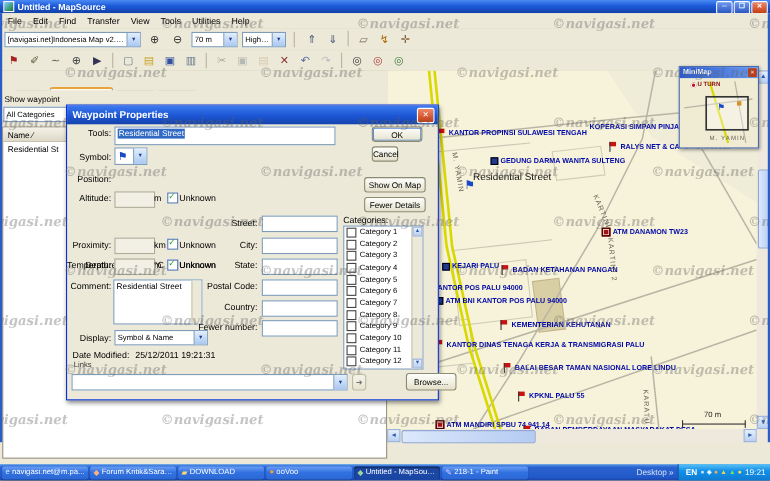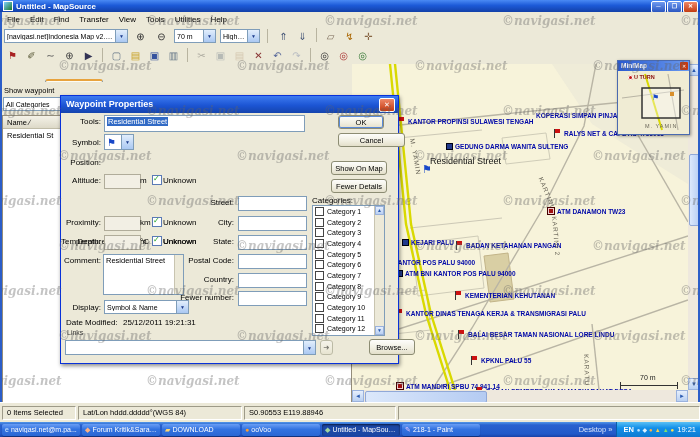--- a/index.html
+++ b/index.html
@@ -500,21 +500,21 @@
 
       <span class="cbl" style="left:6px;top:233px;font-size:7px;color:#333;">Links</span>
       <span class="combo" style="position:absolute;left:4px;top:244px;width:251px;height:15px;">
         <span class="ctext"></span>
         <span class="carrow">▼</span>
       </span>
       <button class="xpbtn" style="left:259px;top:244px;width:13px;height:15px;opacity:.5;">➜</button>
       <button class="xpbtn" style="left:277px;top:243px;width:46px;height:16px;margin-left:31px;">Browse...</button>
 
       <button class="xpbtn default" style="left:277px;top:19px;width:46px;height:14px;text-align:center;">OK</button>
-      <button class="xpbtn" style="left:277px;top:37px;width:67px;height:14px;">Cancel</button>
+      <button class="xpbtn" style="left:277px;top:37px;width:24px;height:14px;">Cancel</button>
       <button class="xpbtn" style="left:270px;top:65px;width:56px;height:14px;">Show On Map</button>
       <button class="xpbtn" style="left:270px;top:83px;width:56px;height:14px;">Fewer Details</button>
     </div>
   </div>
 
   <div id="watermarks">
       <span class="wm" style="left: -32px; top: 14px;">©navigasi.net</span>
       <span class="wm" style="left: 146px; top: 14px;">©navigasi.net</span>
       <span class="wm" style="left: 324px; top: 14px;">©navigasi.net</span>
       <span class="wm" style="left: 502px; top: 14px;">©navigasi.net</span>
@@ -551,26 +551,20 @@
       <span class="wm" style="left: 414px; top: 329px;">©navigasi.net</span>
       <span class="wm" style="left: 592px; top: 329px;">©navigasi.net</span>
       <span class="wm" style="left: -32px; top: 374px;">©navigasi.net</span>
       <span class="wm" style="left: 146px; top: 374px;">©navigasi.net</span>
       <span class="wm" style="left: 324px; top: 374px;">©navigasi.net</span>
       <span class="wm" style="left: 502px; top: 374px;">©navigasi.net</span>
       <span class="wm" style="left: 680px; top: 374px;">©navigasi.net</span>
     </div>
   <div id="frame"></div>
 
-  <div id="statusbar">
-    <span class="seg" style="width:74px;">0 Items Selected</span>
-    <span class="seg" style="width:164px;">Lat/Lon hddd.ddddd°(WGS 84)</span>
-    <span class="seg" style="width:152px;">S0.90553 E119.88946</span>
-    <span class="seg" style="flex:1;"></span>
-  </div>
 
   <div id="taskbar">
     <div id="tasks">
         <div class="task">
           <span class="tglyph" style="color: rgb(207, 232, 255);">e</span>
           <span class="tlabel">navigasi.net@m.pa...</span>
         </div>
         <div class="task">
           <span class="tglyph" style="color: rgb(255, 176, 128);">◆</span>
           <span class="tlabel">Forum Kritik&amp;Saran ...</span>

